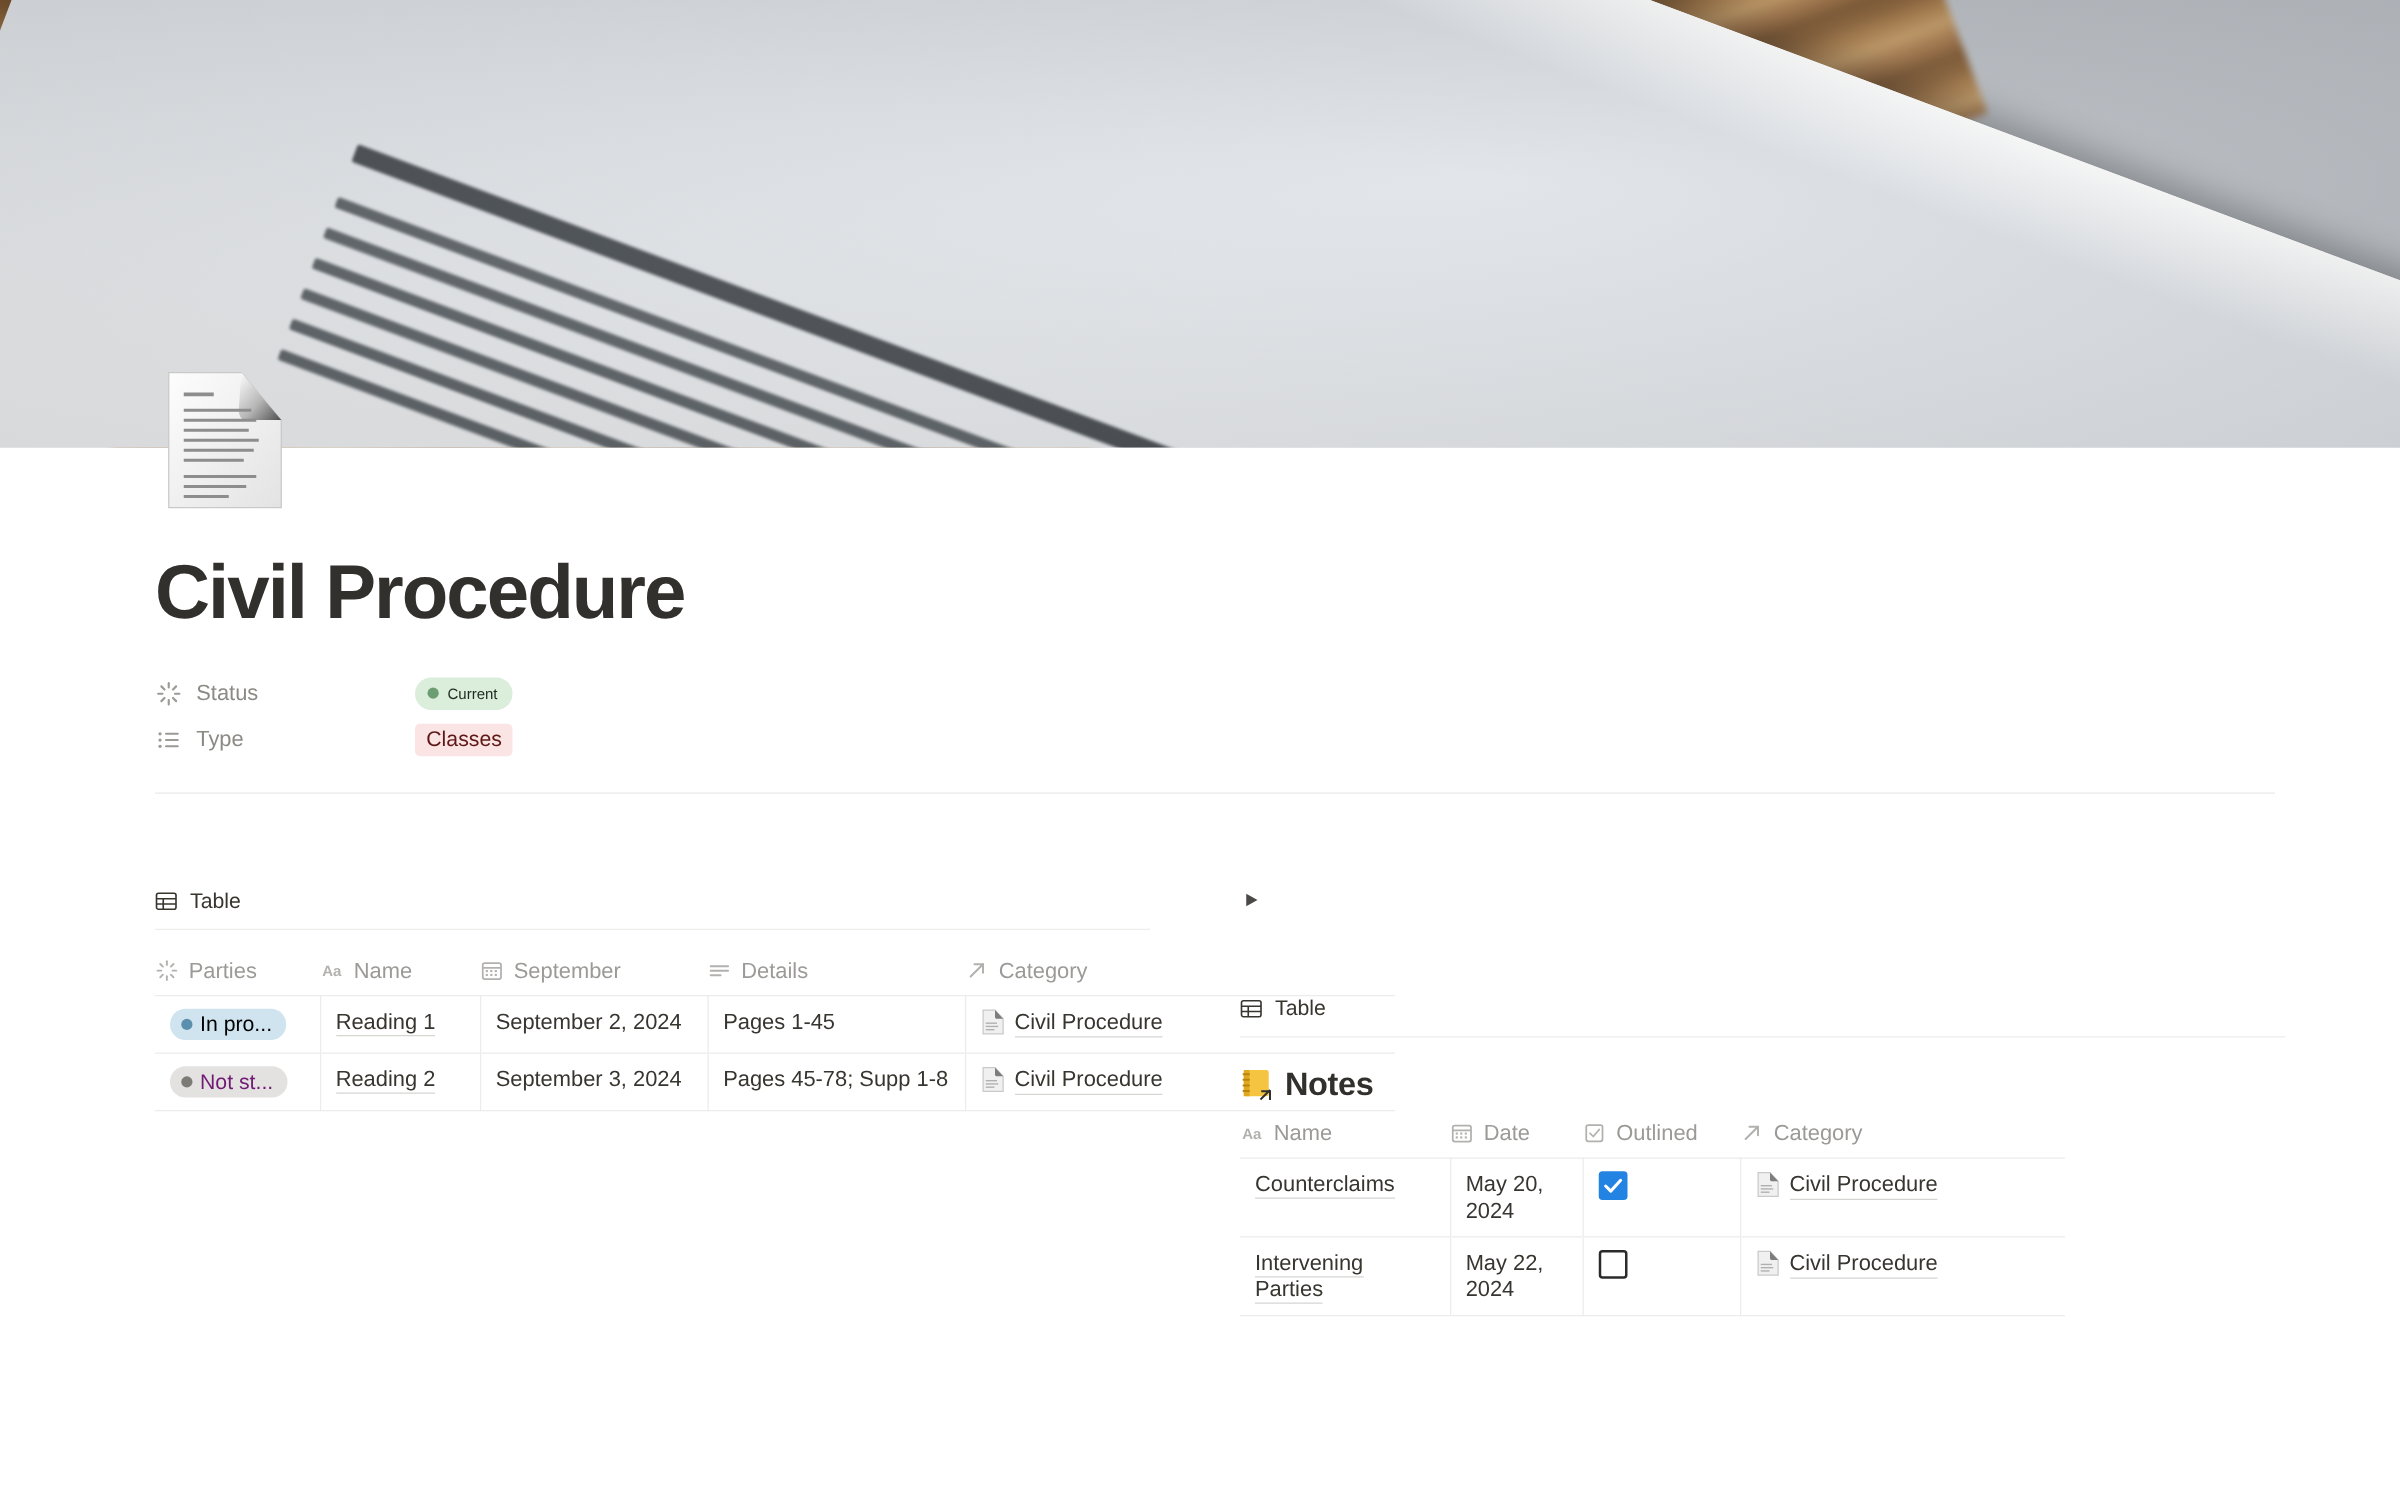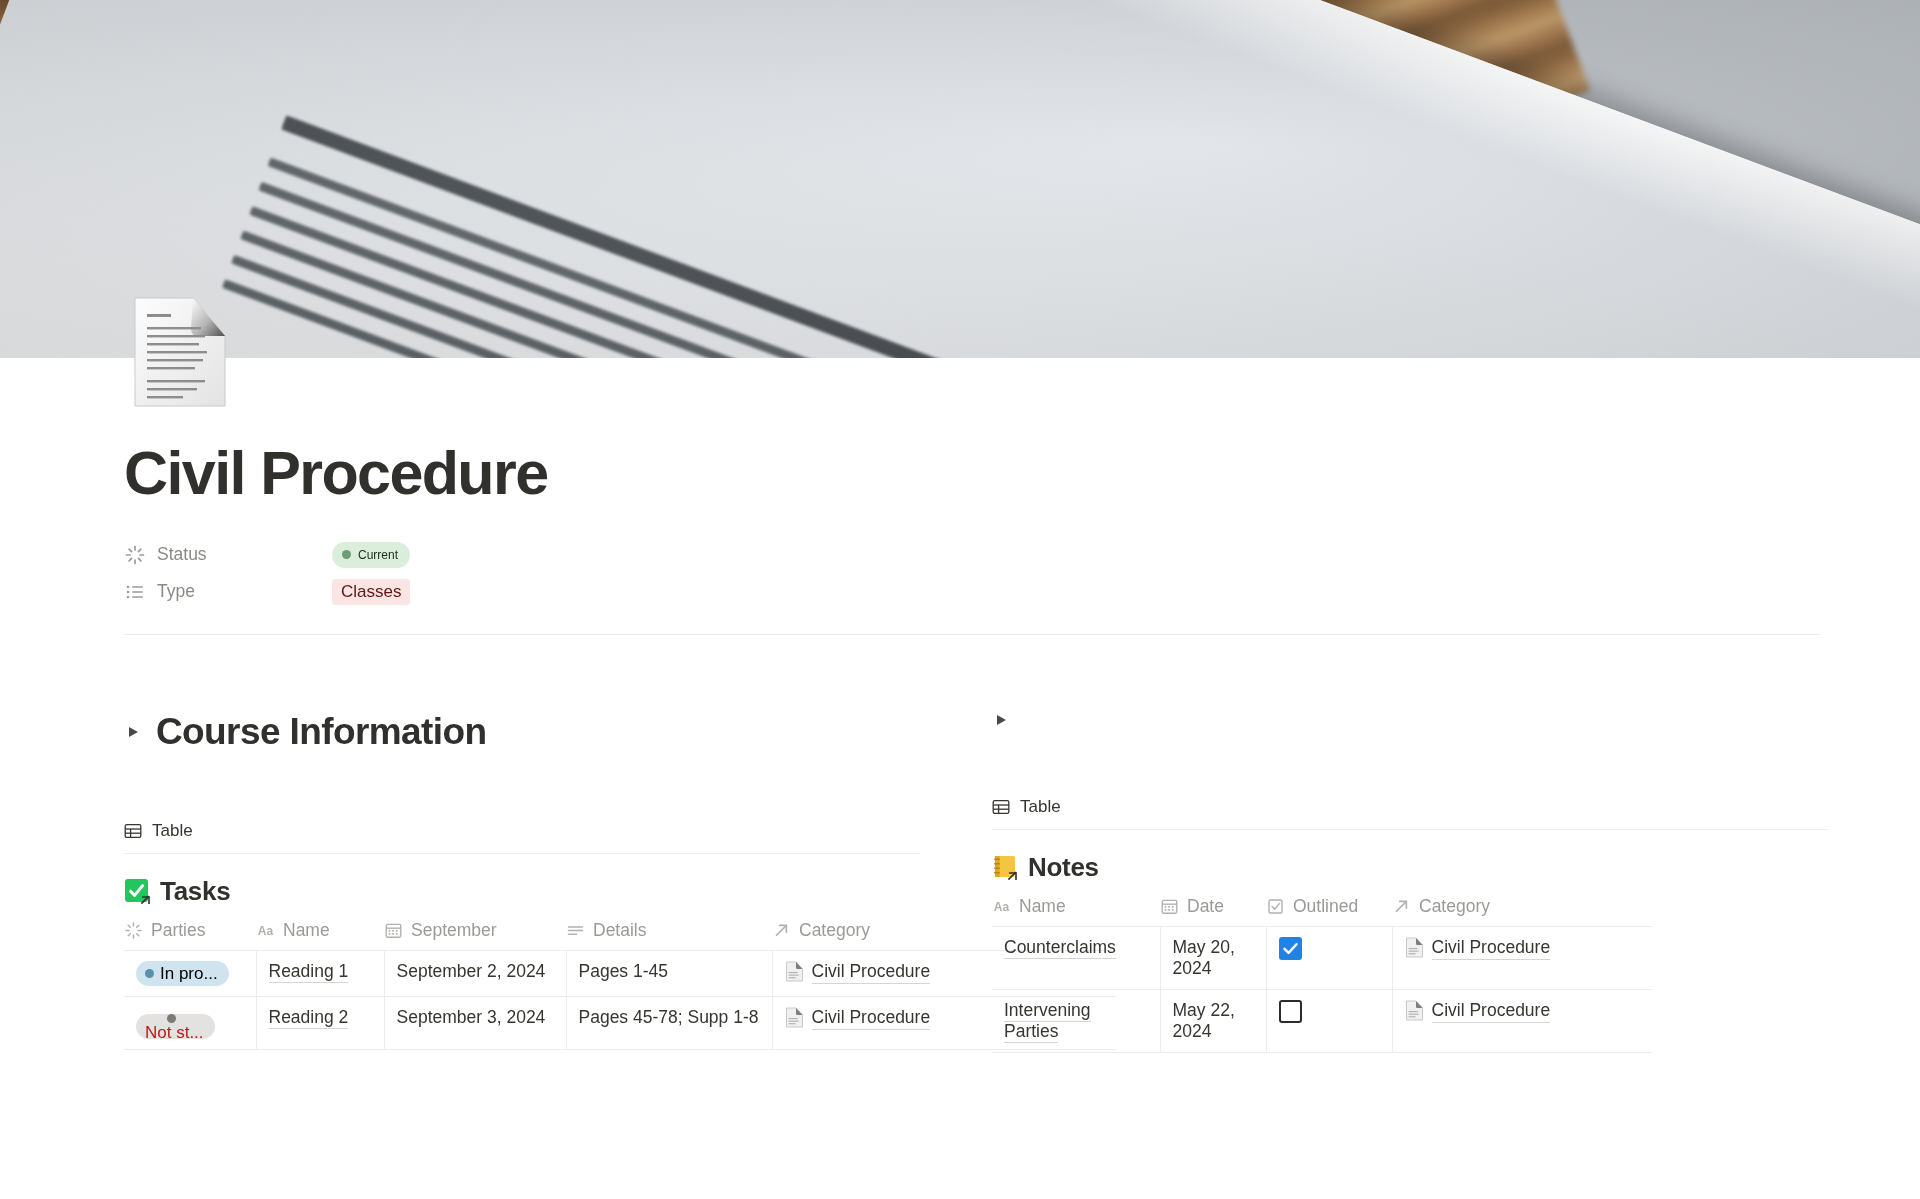--- a/index.html
+++ b/index.html
@@ -283,21 +283,21 @@
     border-radius: 13px;
     font-size: 17px;
     overflow: hidden;
   }
   .badge .bdot {
     width: 9px; height: 9px; border-radius: 50%;
     margin-right: 6px; flex: 0 0 auto;
   }
   .badge.inprogress { background: #cfe4ef; color: #000000; }
   .badge.inprogress .bdot { background: #5b8fae; }
-  .badge.notstarted { background: #e3e2e0; color: #b91c1c; flex-direction: column; }
+  .badge.notstarted { background: #e3e2e0; color: #701a75; }
   .badge.notstarted .bdot { background: #7d7b76; }
 
   .chk {
     width: 23px; height: 23px;
     border-radius: 3px;
     display: inline-flex; align-items: center; justify-content: center;
   }
   .chk.on { background: #2383e2; }
   .chk.off { background: #ffffff; border: 2px solid #2b2b2b; }
 
@@ -419,53 +419,35 @@
     </div>
 
   </div>
 
   <div class="divider"></div>
 
   <div class="columns">
 
     <div class="col">
 
-      <div class="section-head">
-        <span class="toggle-tri">
-            <i></i>
-          </span>
-        <span class="section-title">Course Information</span>
-      </div>
 
       <div class="view-bar">
         <span class="view-tab">
           <span class="vicon">
             <svg viewBox="0 0 18 18" width="18" height="18">
               <rect x="1.2" y="2.6" width="15.6" height="12.8" rx="1.6" fill="none" stroke="#38352f" stroke-width="1.3"></rect>
               <line x1="1.2" y1="7" x2="16.8" y2="7" stroke="#38352f" stroke-width="1.3"></line>
               <line x1="1.2" y1="11.2" x2="16.8" y2="11.2" stroke="#38352f" stroke-width="1.3"></line>
               <line x1="6.6" y1="7" x2="6.6" y2="15.4" stroke="#38352f" stroke-width="1.3"></line>
             </svg>
           </span>
           <span>Table</span>
         </span>
       </div>
 
-      <div class="db-title">
-        <span class="demoji">
-          <svg viewBox="0 0 27 27" width="27" height="27">
-            <rect x="1" y="1" width="23" height="23" rx="3" fill="#22c55e"></rect>
-            <path d="M6.5 13.2 L10.6 17.4 L18.6 7.6" fill="none" stroke="#ffffff" stroke-width="3" stroke-linecap="round" stroke-linejoin="round"></path>
-            <path d="M17 19 L24 19 L24 26 Z" fill="#2f2f2f" opacity="0"></path>
-            <path d="M18 19 h7 v7" fill="none" stroke="#2f2f2f" stroke-width="1.6"></path>
-            <path d="M17.4 25.6 L25 18" stroke="#2f2f2f" stroke-width="1.6"></path>
-          </svg>
-        </span>
-        <span>Tasks</span>
-      </div>
 
       <table class="db tasks-tbl">
         <colgroup>
           <col class="c-prog">
             <col class="c-name">
             <col class="c-dead">
             <col class="c-det">
             <col class="c-cat">
         </colgroup>
         <thead>

